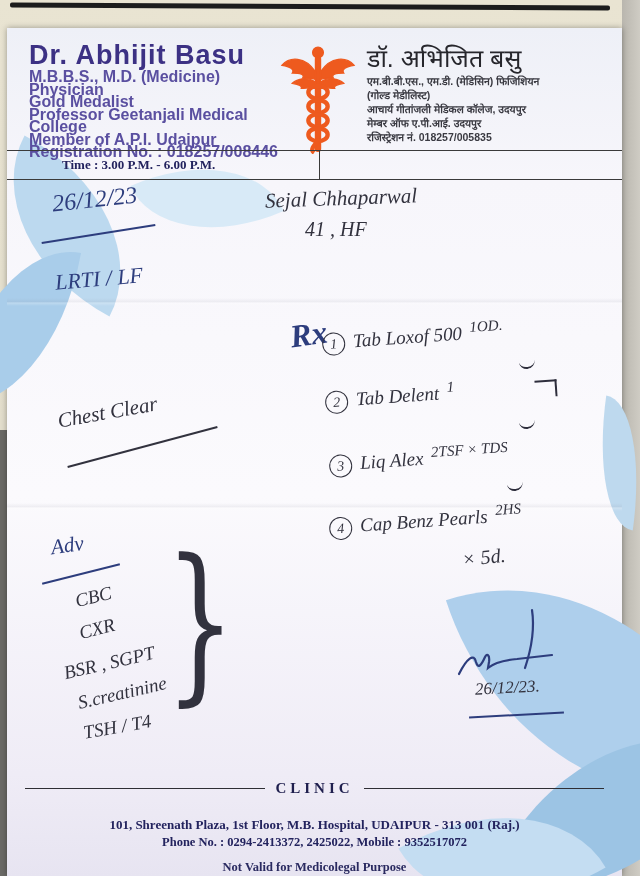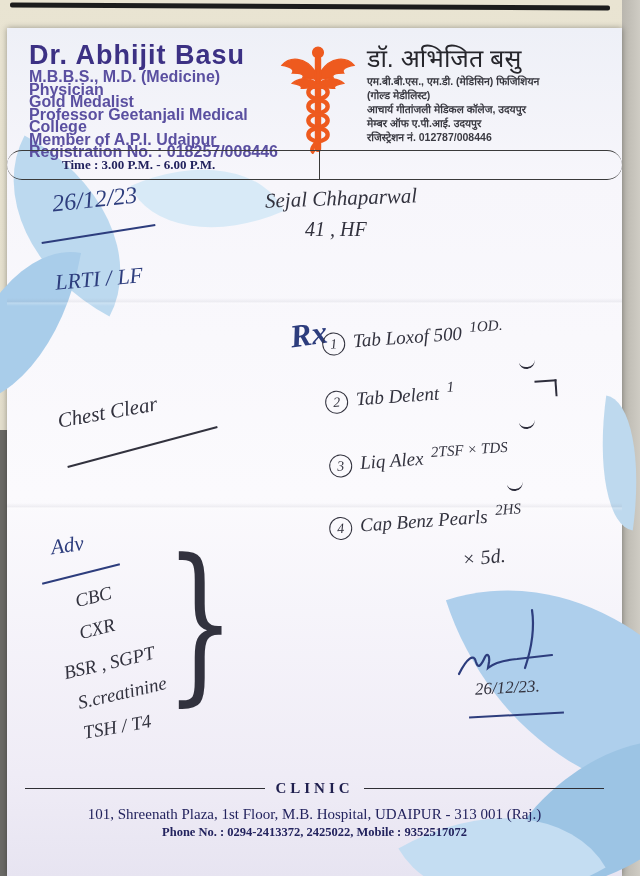--- a/index.html
+++ b/index.html
@@ -20,21 +20,21 @@
   .leaf{position:absolute;border-radius:0 100% 0 100%;}
 
   
   .hdr-en{position:absolute;left:22px;top:12px;width:250px;color:#453a8e;}
   .hdr-en .docname{font-size:27px;font-weight:bold;letter-spacing:1px;color:#3c3184;}
   .hdr-en .cred{font-size:16px;font-weight:bold;line-height:12.5px;color:#5a4fa0;}
   .hdr-hi{position:absolute;left:360px;top:12px;width:245px;color:#3a3a40;}
   .hdr-hi .docname{font-size:25px;font-weight:normal;color:#26262c;}
   .hdr-hi .cred{font-size:10.5px;font-weight:bold;line-height:14px;color:#3a3a42;}
   .caduceus{position:absolute;left:272px;top:18px;}
-  .time-row{position:absolute;left:0;top:122px;width:100%;height:28px;border-top:1.5px solid #3a3a3a;border-bottom:1.5px solid #3a3a3a;border-radius:15px;}
+  .time-row{position:absolute;left:0;top:122px;width:100%;height:28px;border-top:1.5px solid #3a3a3a;border-bottom:1.5px solid #3a3a3a;}
   .time-divider{position:absolute;left:312px;top:0;height:100%;width:0;border-left:1.5px solid #3a3a3a;}
   .time-label{position:absolute;left:55px;top:6px;font-size:13px;font-weight:bold;color:#23235e;font-family:"Liberation Serif",serif;}
 
   
   .hw{font-family:"Liberation Serif",serif;font-style:italic;position:absolute;white-space:nowrap;}
   .ink-blue{color:#2d3d7d;}
   .ink-dark{color:#32323e;}
   .pen-line{position:absolute;height:0;border-top:2px solid #2d3d7d;}
   .pen-line-dark{position:absolute;height:0;border-top:2px solid #32323e;}
   .circ{display:inline-block;width:21px;height:21px;border:1.7px solid #32323e;border-radius:50%;
@@ -43,21 +43,21 @@
   .dose{font-size:15px;position:relative;top:-7px;margin-left:8px;}
   .tick{position:absolute;width:16px;height:9px;border-bottom:2.2px solid #2e2e3c;border-radius:0 0 12px 12px;}
   .hook{position:absolute;width:20px;height:15px;border-top:2.2px solid #2e2e3c;border-right:2.2px solid #2e2e3c;}
   .brace{position:absolute;font-size:170px;font-weight:100;color:#32323e;transform:scaleX(.65);transform-origin:left top;font-family:"DejaVu Serif",serif;}
 
   
   .footer{position:absolute;left:0;top:752px;width:100%;text-align:center;color:#23235e;}
   .clinic-row{display:flex;align-items:center;justify-content:center;gap:10px;padding:0 18px;}
   .clinic-row .line{flex:1;border-top:1.6px solid #2e2e34;}
   .clinic-label{font-size:15px;font-weight:bold;letter-spacing:4px;font-family:"Liberation Serif",serif;color:#1f1f4e;}
-  .addr{font-size:15px;font-weight:normal;font-family:"Liberation Serif",serif;margin-top:9px;color:#23235e;}
+  .addr{font-size:13px;font-weight:bold;font-family:"Liberation Serif",serif;margin-top:20px;color:#23235e;}
   .phone{font-size:12.5px;font-weight:bold;font-family:"Liberation Serif",serif;margin-top:2px;color:#23235e;}
   .disclaimer{font-size:12.5px;font-weight:bold;font-family:"Liberation Serif",serif;margin-top:10px;color:#2a2a60;}
 
   .crease{position:absolute;left:0;width:100%;height:8px;background:linear-gradient(180deg,rgba(120,120,140,0) 0%,rgba(120,120,140,.10) 50%,rgba(255,255,255,.25) 60%,rgba(120,120,140,0) 100%);}
 </style>
 </head>
 <body>
 
 <div class="scan-topline"></div>
 <div class="scan-right"></div>
@@ -103,21 +103,21 @@
       </g>
     </svg>
   </div>
 
   <div class="hdr-hi">
     <div class="docname">डॉ. अभिजित बसु</div>
     <div class="cred">एम.बी.बी.एस., एम.डी. (मेडिसिन) फिजिशियन</div>
     <div class="cred">(गोल्ड मेडीलिस्ट)</div>
     <div class="cred">आचार्य गीतांजली मेडिकल कॉलेज, उदयपुर</div>
     <div class="cred">मेम्बर ऑफ ए.पी.आई. उदयपुर</div>
-    <div class="cred">रजिस्ट्रेशन नं. 012787/008446</div>
+    <div class="cred">रजिस्ट्रेशन नं. 018257/005835</div>
   </div>
 
   <div class="time-row">
     <div class="time-label">Time : 3.00 P.M. - 6.00 P.M.</div>
     <div class="time-divider"></div>
   </div>
 
   <div class="hw ink-blue" style="left:45px;top:158px;font-size:24px;transform:rotate(-6deg);">26/12/23</div>
   <div class="pen-line" style="left:34px;top:205px;width:115px;transform:rotate(-9deg);"></div>
 
@@ -171,15 +171,16 @@
   <div class="pen-line" style="left:462px;top:686px;width:95px;transform:rotate(-3deg);"></div>
 
   <div class="footer">
     <div class="clinic-row">
       <div class="line"></div>
       <div class="clinic-label">CLINIC</div>
       <div class="line"></div>
     </div>
     <div class="addr">101, Shreenath Plaza, 1st Floor, M.B. Hospital, UDAIPUR - 313 001 (Raj.)</div>
     <div class="phone">Phone No. : 0294-2413372, 2425022, Mobile :  9352517072</div>
+    <div class="disclaimer">Not Valid for Medicolegal Purpose</div>
   </div>
 
 </div>
 
 </body></html>

